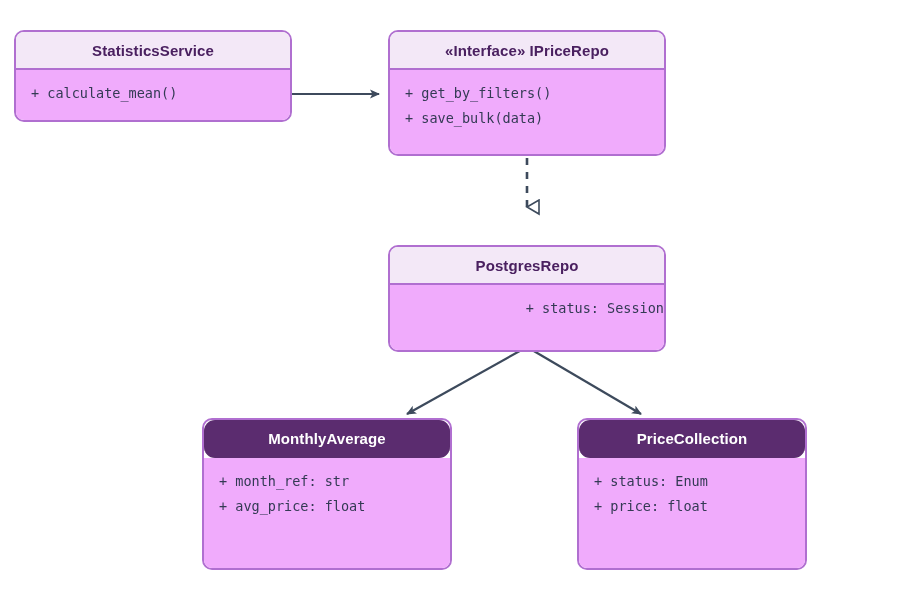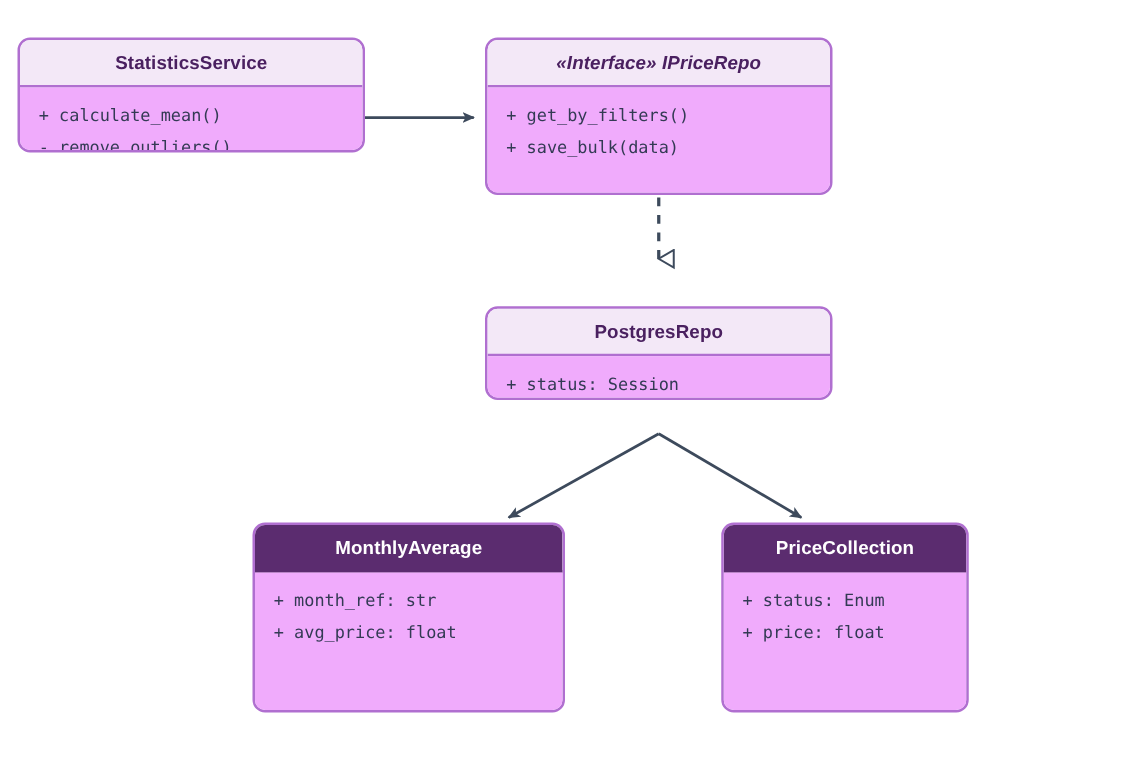--- a/index.html
+++ b/index.html
@@ -47,23 +47,23 @@
   }
   .node.light > .node-header {
     background: #f3e8f7;
     color: #4a2060;
     border-bottom: 2px solid #b06fd0;
   }
   .node.dark > .node-header {
     background: #5b2c6f;
     color: #ffffff;
     border-bottom: 2px solid #5b2c6f;
+    border-radius: 11px;
   }
   .node-header.italic {
-    font-style: italic;
   }
   .node-body {
     padding: 11px 0 0 0;
     background: #f0abfc;
     height: 100%;
   }
   .member {
     font-family: "DejaVu Sans Mono", "Liberation Mono", monospace;
     font-size: 13.5px;
     color: #333a54;
@@ -93,48 +93,47 @@
 
     <path d="M 527 347 L 407 414" fill="none" stroke="#3d4a5c" stroke-width="2.2" marker-end="url(#filled-arrow)"></path>
 
     <path d="M 527 347 L 641 414" fill="none" stroke="#3d4a5c" stroke-width="2.2" marker-end="url(#filled-arrow)"></path>
   </svg>
 
   <div class="node light" style="left:14px; top:30px; width:278px; height:92px;">
     <div class="node-header">StatisticsService</div>
     <div class="node-body">
       <div class="member">+ calculate_mean()</div>
-      <div class="member">- remove_outliers()</div>
     </div>
   </div>
 
   <div class="node light" style="left:388px; top:30px; width:278px; height:126px;">
     <div class="node-header italic">«Interface» IPriceRepo</div>
     <div class="node-body">
       <div class="member">+ get_by_filters()</div>
       <div class="member">+ save_bulk(data)</div>
     </div>
   </div>
 
-  <div class="node light" style="left:388px; top:245px; width:278px; height:75px;">
+  <div class="node light" style="left:388px; top:245px; width:278px; height:107px;text-align:right;">
     <div class="node-header">PostgresRepo</div>
     <div class="node-body">
       <div class="member">+ status: Session</div>
     </div>
   </div>
 
   <div class="node dark" style="left:202px; top:418px; width:250px; height:152px;">
     <div class="node-header">MonthlyAverage</div>
     <div class="node-body">
       <div class="member">+ month_ref: str</div>
       <div class="member">+ avg_price: float</div>
     </div>
   </div>
 
-  <div class="node dark" style="left:577px; top:418px; width:198px; height:152px;">
+  <div class="node dark" style="left:577px; top:418px; width:230px; height:152px;">
     <div class="node-header">PriceCollection</div>
     <div class="node-body">
       <div class="member">+ status: Enum</div>
       <div class="member">+ price: float</div>
     </div>
   </div>
 
 </div>
 
 </body></html>

